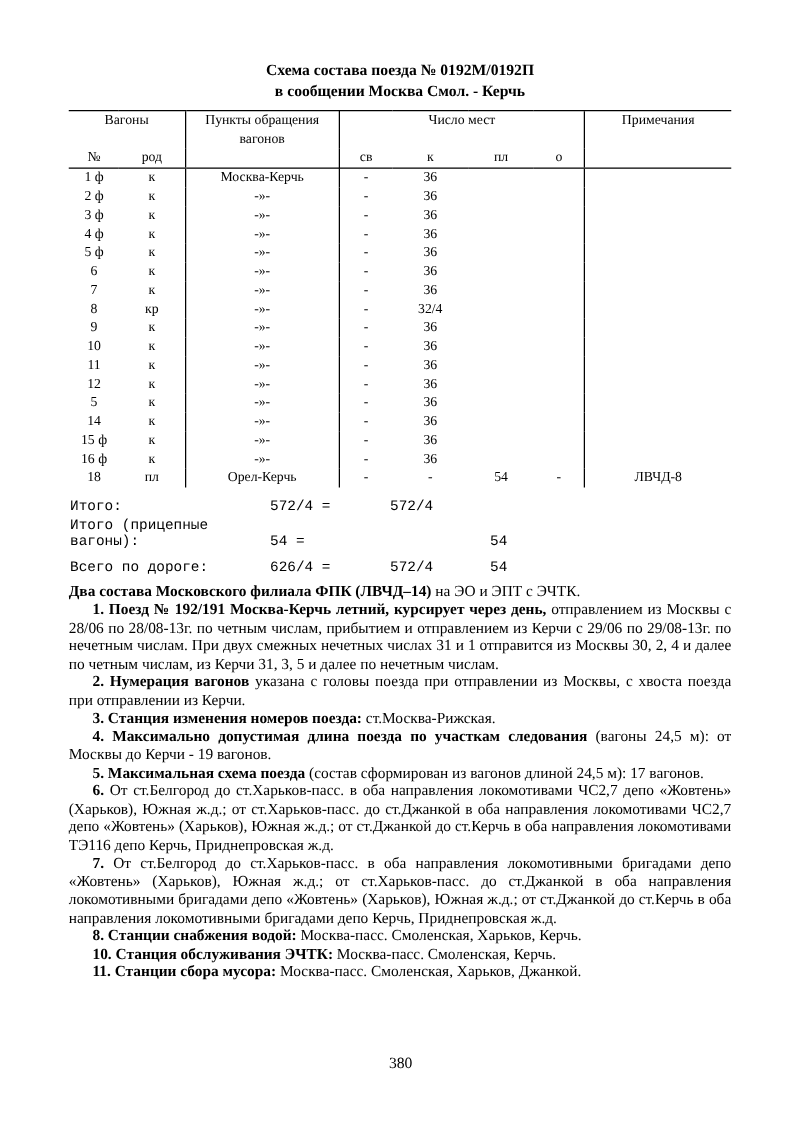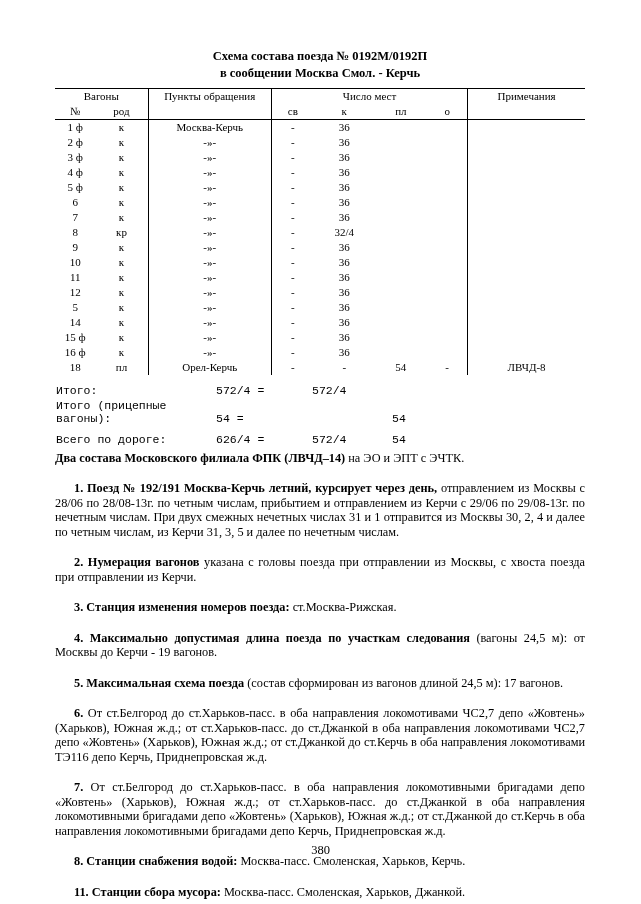--- a/index.html
+++ b/index.html
@@ -107,21 +107,21 @@
     margin-top: 4px;
     font-size: 12.3px;
     line-height: 1.18;
     text-align: justify;
   }
   .para {
     text-indent: 19px;
     margin: 0;
     padding: 0;
   }
-  .para + .para { margin-top: 16px; }
+  .para + .para { margin-top: 0px; }
   b { font-weight: bold; }
 
   .pagenum {
     position: absolute;
     top: 843px;
     left: 0;
     width: 641px;
     text-align: center;
     font-size: 12.5px;
   }
@@ -146,20 +146,26 @@
           <col class="col-o">
         <col class="col-prim">
       </colgroup>
       <tbody>
         <tr class="hdr-top">
           <td colspan="2" class="underline-seg">Вагоны</td>
           <td class="vl vr underline-seg">Пункты обращения</td>
           <td colspan="4" class="underline-seg">Число мест</td>
           <td class="vl">Примечания</td>
         </tr>
+        <tr class="hdr-mid">
+          <td colspan="2"></td>
+          <td class="vl vr">вагонов</td>
+          <td colspan="4"></td>
+          <td class="vl"></td>
+        </tr>
         <tr class="hdr-bot">
           <td>№</td>
           <td>род</td>
           <td class="vl vr"></td>
           <td>св</td>
           <td>к</td>
           <td>пл</td>
           <td>о</td>
           <td class="vl"></td>
         </tr>
@@ -383,20 +389,21 @@
 
       <p class="para"><b>5. </b><b>Максимальная схема поезда</b><span> (состав сформирован из вагонов длиной 24,5 м): 17 вагонов.</span></p>
 
       <p class="para"><b>6. </b><span>От ст.Белгород до ст.Харьков-пасс. в оба направления локомотивами ЧС2,7 депо «Жовтень» (Харьков), Южная ж.д.; от ст.Харьков-пасс. до ст.Джанкой в оба направления локомотивами ЧС2,7 депо «Жовтень» (Харьков), Южная ж.д.; от ст.Джанкой до ст.Керчь в оба направления локомотивами ТЭ116 депо Керчь, Приднепровская ж.д.</span></p>
 
       <p class="para"><b>7. </b><span>От ст.Белгород до ст.Харьков-пасс. в оба направления локомотивными бригадами депо «Жовтень» (Харьков), Южная ж.д.; от ст.Харьков-пасс. до ст.Джанкой в оба направления локомотивными бригадами депо «Жовтень» (Харьков), Южная ж.д.; от ст.Джанкой до ст.Керчь в оба направления локомотивными бригадами депо Керчь, Приднепровская ж.д.</span></p>
 
       <p class="para"><b>8. </b><b>Станции снабжения водой:</b><span> Москва-пасс. Смоленская, Харьков, Керчь.</span></p>
 
 
+      <p class="para"><b>10. </b><b>Станция обслуживания ЭЧТК:</b><span> Москва-пасс. Смоленская, Керчь.</span></p>
 
       <p class="para"><b>11. </b><b>Станции сбора мусора:</b><span> Москва-пасс. Смоленская, Харьков, Джанкой.</span></p>
     </div>
 
   </div>
 
   <div class="pagenum">380</div>
 </div>
 
 </body></html>

